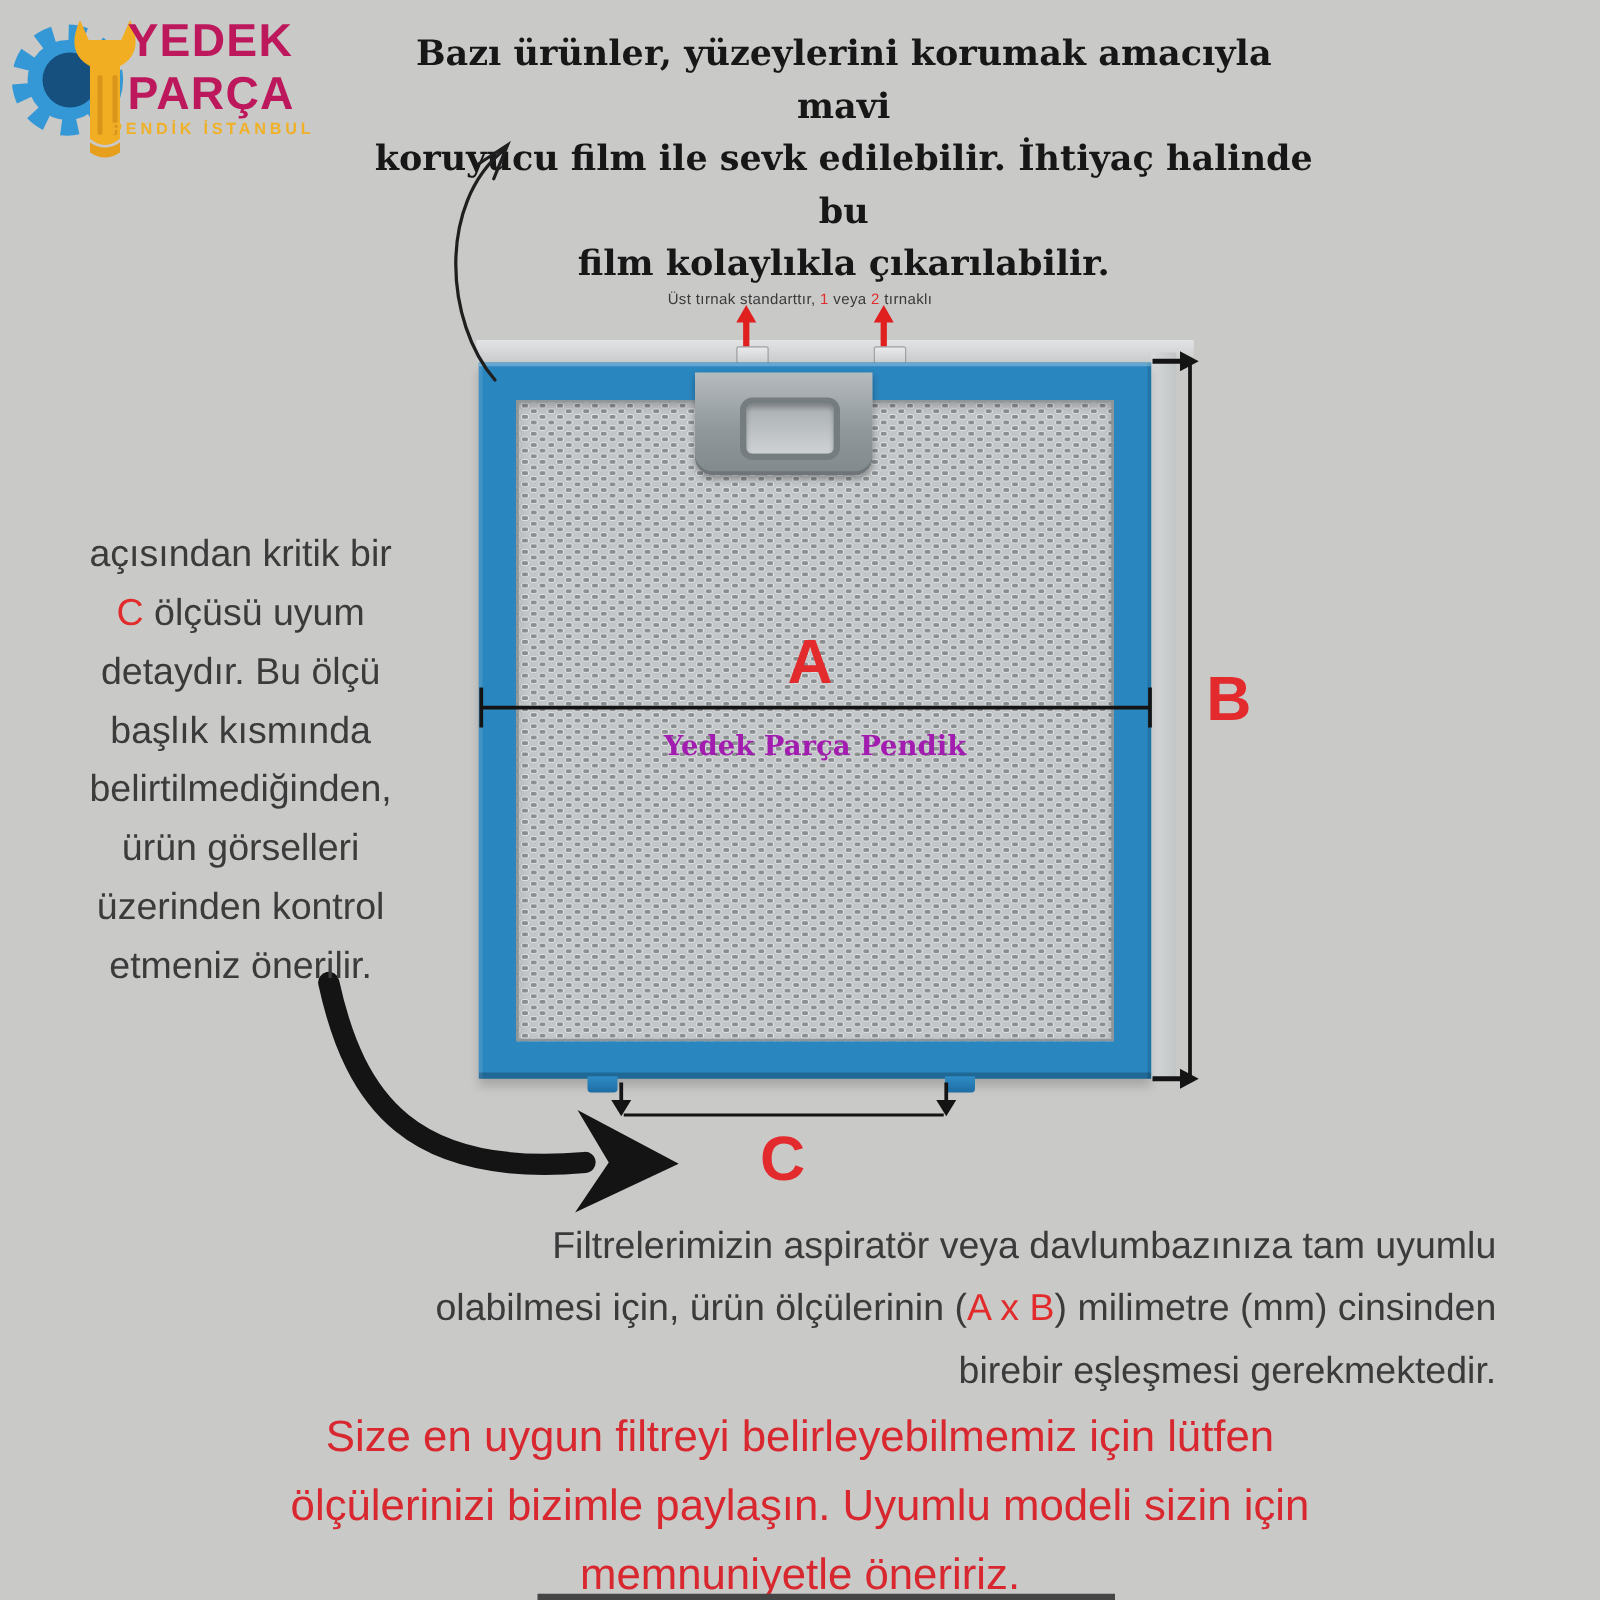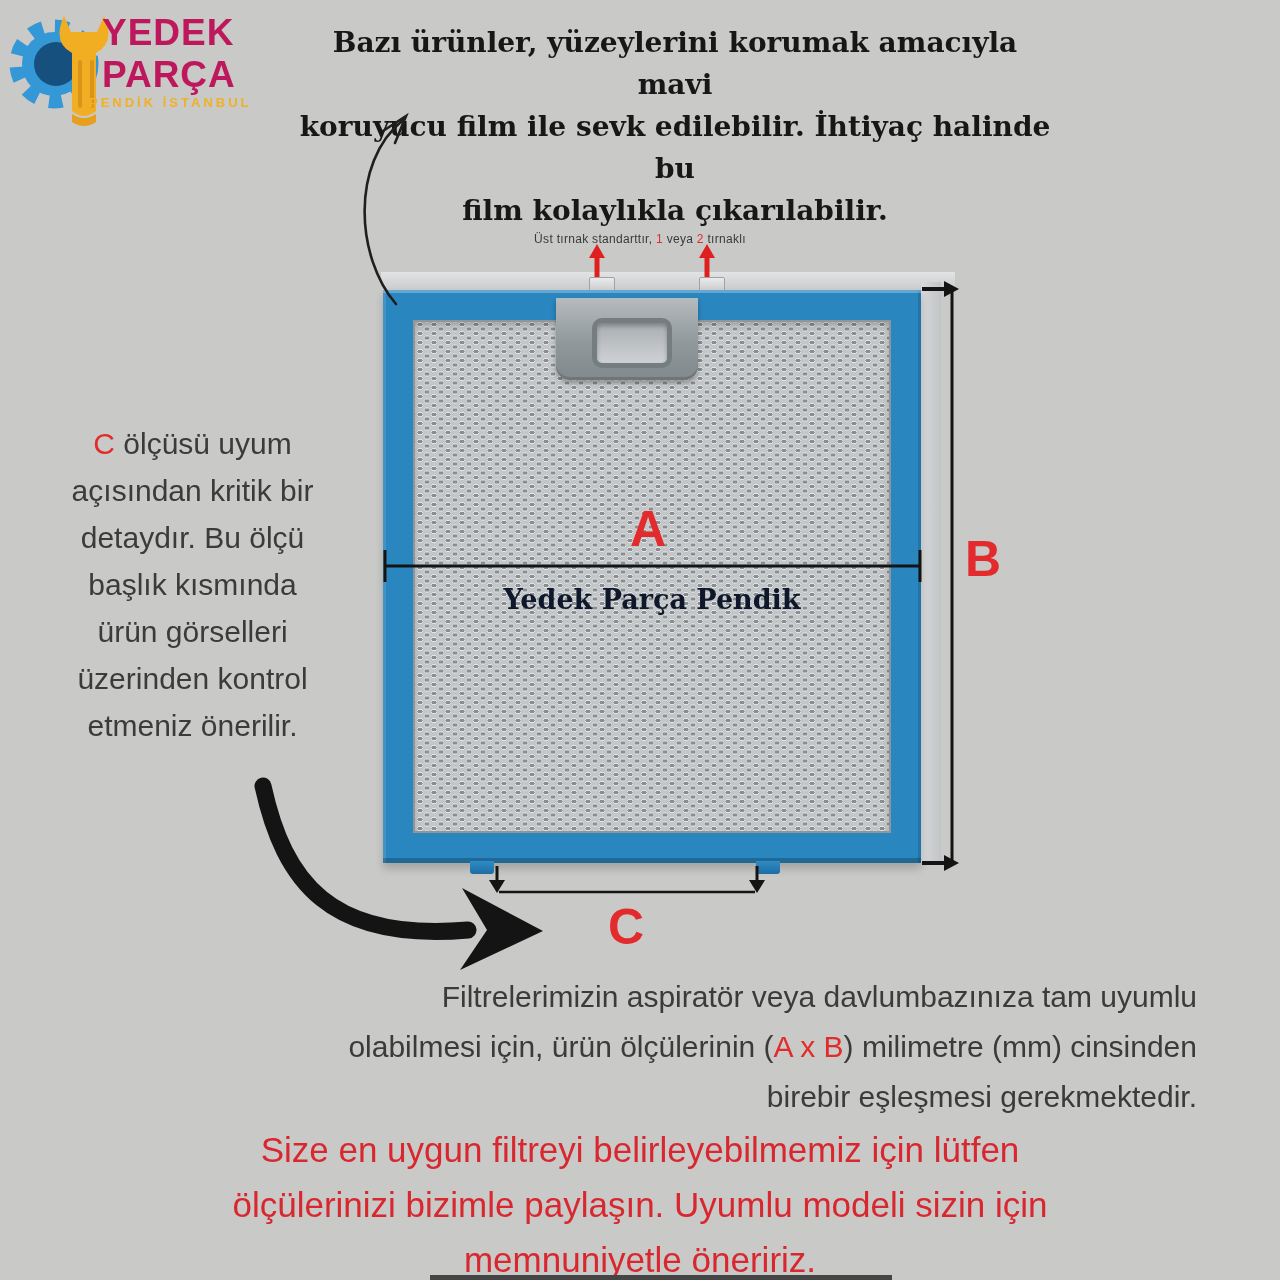--- a/index.html
+++ b/index.html
@@ -79,21 +79,21 @@
     border:5px solid #767d81; border-radius:10px;
     box-shadow:inset 0 3px 4px rgba(0,0,0,.25);
   }
   .bottom-tab{
     position:absolute; width:24px; height:13px; top:861px;
     background:linear-gradient(180deg,#2f8cc5,#1d6da3);
     border-radius:0 0 3px 3px;
   }
   .watermark{
     position:absolute; left:383px; top:584px; width:538px; text-align:center;
-    font-family:"DejaVu Serif", serif; font-weight:bold; font-size:27px; color:#0f172a;
+    font-family:"DejaVu Serif", serif; font-weight:bold; font-size:22px; color:#a21caf;
   }
   .dim-label{
     position:absolute; color:#e32a2c; font-weight:bold; font-size:50px;
     font-family:"Liberation Sans", sans-serif;
   }
 
   
   .left-note{
     position:absolute; left:20px; top:420px; width:345px; text-align:center;
     font-size:30px; line-height:47px; color:#3b3b3b;
@@ -212,26 +212,27 @@
       <line x1="499" y1="892" x2="755" y2="892" stroke="#141414" stroke-width="2.5"></line>
     </g>
 
     <g>
       <path d="M263 786 C 284 882, 330 942, 468 930" fill="none" stroke="#141414" stroke-width="17" stroke-linecap="round"></path>
       <path d="M462 888 L 543 931 L 460 970 L 487 930 Z" fill="#141414"></path>
     </g>
   </svg>
 
   <div class="left-note">
+    <div>açısından kritik bir</div>
     <div>
       <span class="red">C</span><span> ölçüsü uyum</span>
     </div>
-    <div>açısından kritik bir</div>
     <div>detaydır. Bu ölçü</div>
     <div>başlık kısmında</div>
+    <div>belirtilmediğinden,</div>
     <div>ürün görselleri</div>
     <div>üzerinden kontrol</div>
     <div>etmeniz önerilir.</div>
   </div>
 
   <div class="fit-note">
     <div>Filtrelerimizin aspiratör veya davlumbazınıza tam uyumlu</div>
     <div>
       <span>olabilmesi için, ürün ölçülerinin (</span><span class="red">A x B</span><span>) milimetre (mm) cinsinden</span>
     </div>

